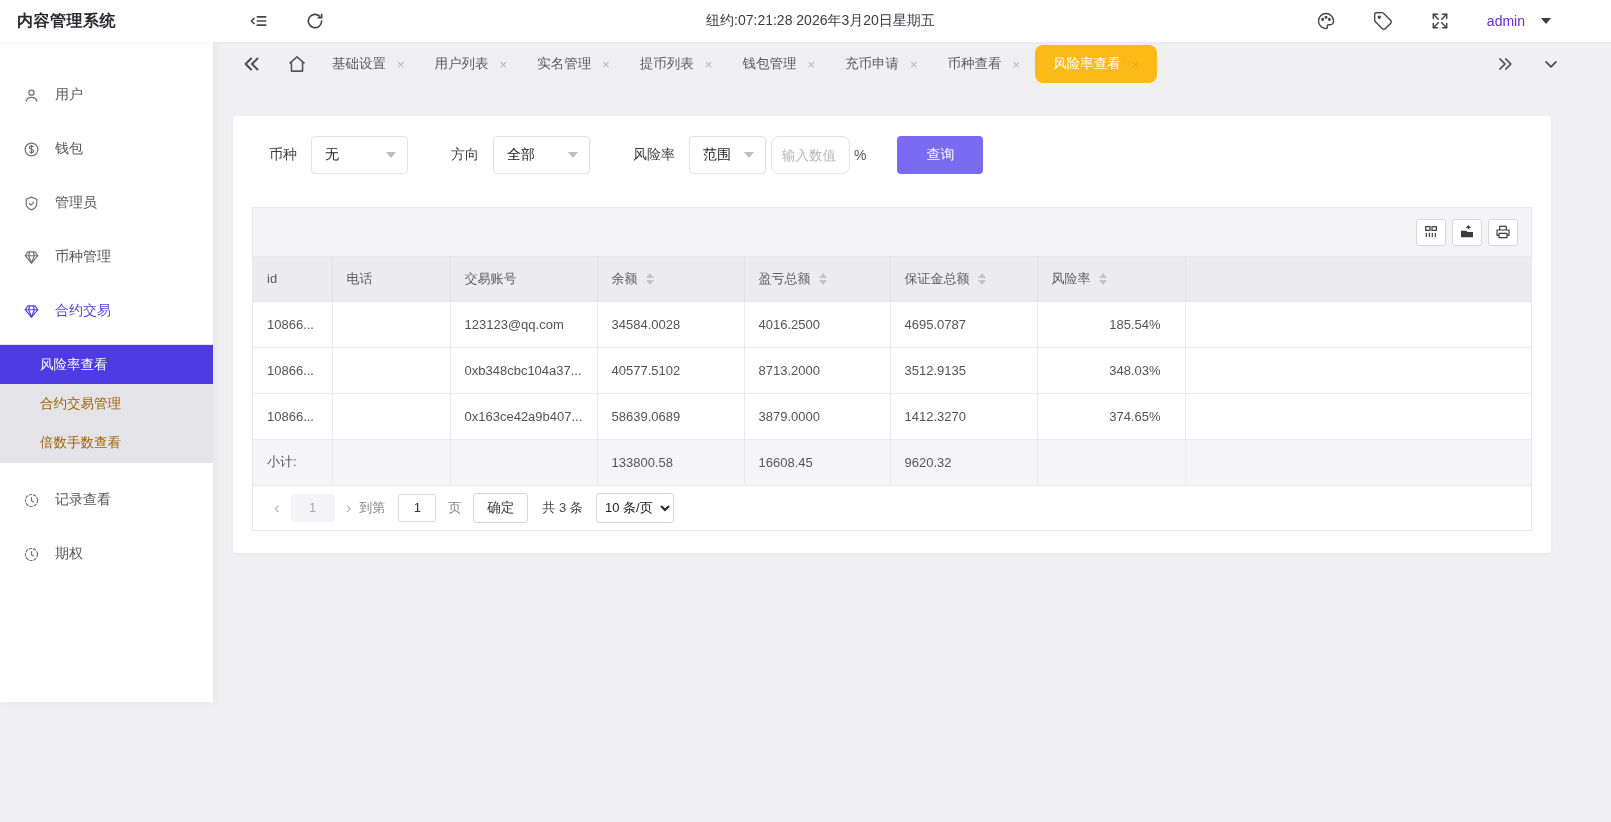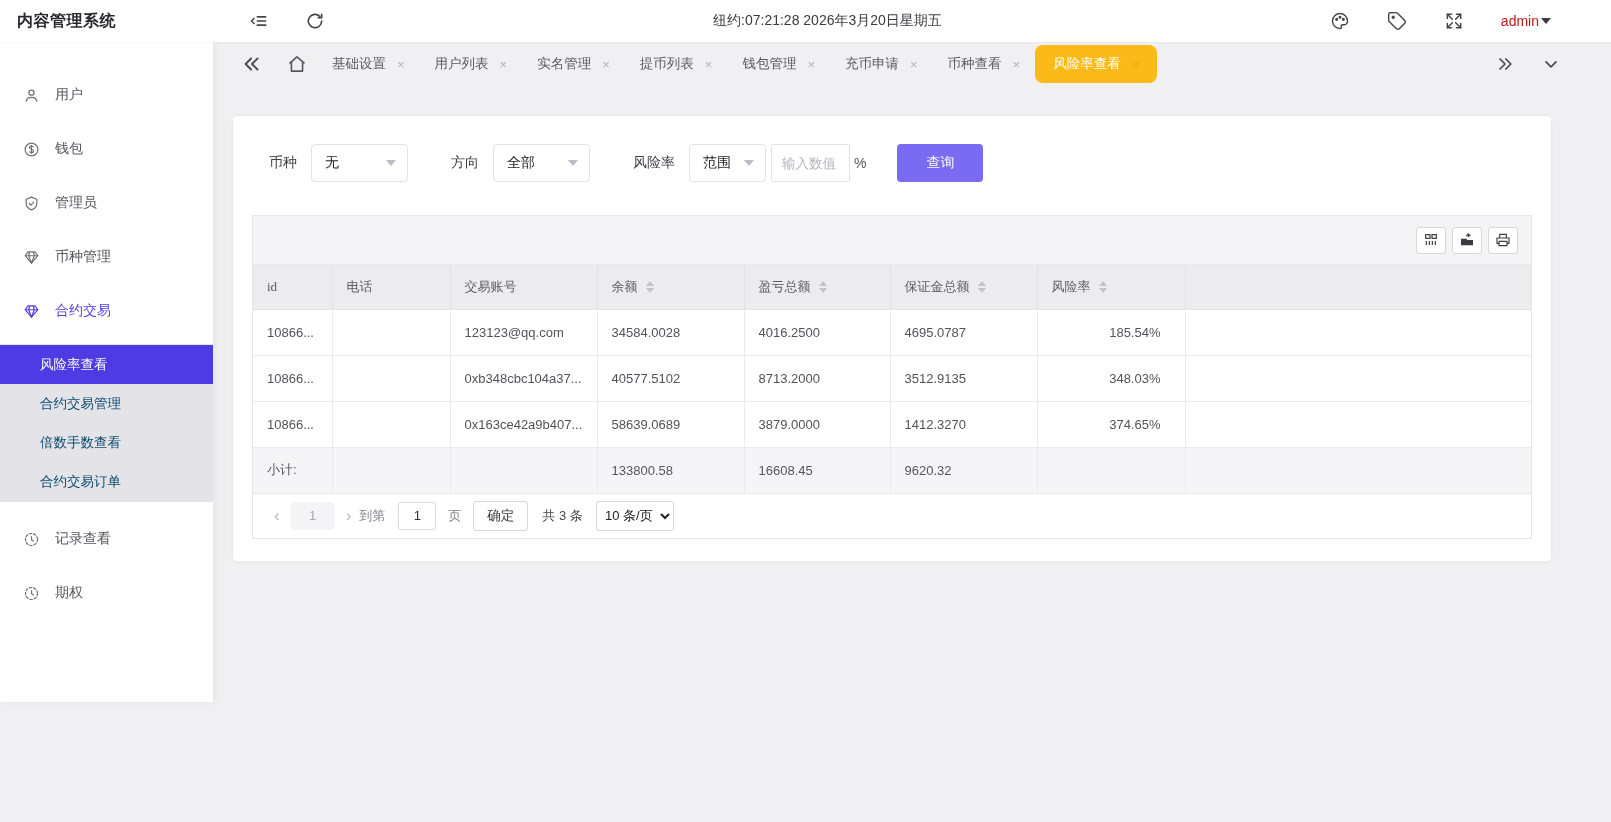--- a/index.html
+++ b/index.html
@@ -16,77 +16,77 @@
     background:#fff; display:flex; align-items:center; z-index:20;
     box-shadow:0 1px 2px rgba(0,0,0,.04);
   }
   .brand { width:213px; padding-left:17px; font-size:16px; font-weight:bold; color:#27272e; letter-spacing:.5px; }
   .topbar-main { flex:1; display:flex; align-items:center; height:100%; }
   .tb-icon { width:20px; height:20px; color:#45454d; cursor:pointer; margin-left:36px; flex:none; }
   .tb-icon.first { margin-left:36px; }
   .clock { flex:1; text-align:center; font-size:14px; color:#3b3b42; }
   .tb-right { display:flex; align-items:center; gap:37px; padding-right:60px; }
   .tb-right .tb-icon { margin-left:0; }
-  .admin { display:flex; align-items:center; gap:2px; font-size:14px; color:#b91c1c; cursor:pointer; }
+  .admin { display:flex; align-items:center; gap:16px; font-size:14px; color:#6d28d9; cursor:pointer; }
   .caret-down { width:0; height:0; border-left:5px solid transparent; border-right:5px solid transparent; border-top:6px solid #3a3a41; }
 
   
   .sidebar {
     position:absolute; top:42px; left:0; width:213px; height:660px;
     background:#fff; box-shadow:2px 0 8px rgba(0,0,0,.05); z-index:10;
     padding-top:26px;
   }
   .side-item { height:54px; display:flex; align-items:center; gap:15px; padding-left:23px; font-size:14px; color:#55555e; cursor:pointer; }
   .side-item svg { width:17px; height:17px; color:#71717b; flex:none; }
   .side-item.accent { color:#5240e0; }
   .side-item.accent svg { color:#5240e0; }
   .submenu { background:#e4e4e8; margin-top:6px; padding:1px 0; }
-  .sub-item { height:39px; display:flex; align-items:center; padding-left:40px; font-size:13.5px; color:#0c4a6e; cursor:pointer; }
+  .sub-item { height:39px; display:flex; align-items:center; padding-left:40px; font-size:13.5px; color:#a16207; cursor:pointer; }
   .sub-item.active { background:#4e3be3; color:#fff; }
   .side-gap { height:10px; }
 
   
   .main { position:absolute; top:42px; left:213px; width:1398px; height:780px; }
 
   
   .tabbar { height:44px; display:flex; align-items:center; padding-left:28px; padding-right:50px; }
   .tab-nav { width:22px; height:22px; color:#4a4a52; cursor:pointer; flex:none; }
   .tab-home { width:20px; height:20px; color:#55555e; cursor:pointer; margin-left:24px; flex:none; }
   .tabs { display:flex; align-items:center; margin-left:10px; }
   .tab { display:flex; align-items:center; gap:11px; padding:10px 15px; font-size:13.5px; color:#5a5a63; cursor:pointer; border-radius:8px; }
   .tab .tab-x { font-size:13px; color:#b4b4bc; line-height:1; cursor:pointer; }
   .tab.active { background:#fbba17; color:#fff; padding:10px 18px; }
   .tab.active .tab-x { color:#e3a921; }
   .tab-spacer { flex:1; }
   .tab-more { display:flex; align-items:center; gap:26px; color:#4a4a52; }
   .tab-more svg { width:20px; height:20px; cursor:pointer; }
 
   
-  .card { margin:30px 60px 0 20px; background:#fff; border-radius:4px; box-shadow:0 1px 4px rgba(0,0,0,.05); padding:28px 19px 22px 19px; }
+  .card { margin:30px 60px 0 20px; background:#fff; border-radius:4px; box-shadow:0 1px 4px rgba(0,0,0,.05); padding:20px 19px 22px 19px; }
 
   
   .filters { display:flex; align-items:center; margin-left:17px; height:38px; font-size:14px; color:#3c3c44; }
   .f-label { margin-right:14px; }
   .sel { width:97px; height:38px; border:1px solid #e2e2e7; border-radius:4px; background:#fff; display:flex; align-items:center; justify-content:space-between; padding:0 11px 0 13px; font-size:14px; color:#242429; cursor:pointer; }
   .sel-caret { width:0; height:0; border-left:5px solid transparent; border-right:5px solid transparent; border-top:6px solid #bcbcc6; }
   .gap43 { width:43px; } .gap5 { width:5px; }
-  .risk-input { width:79px; height:38px; border:1px solid #e2e2e7; border-radius:2px; padding:0 10px; font-size:13.5px; color:#333; font-family:inherit; }
+  .risk-input { width:79px; height:38px; border:1px solid #e2e2e7; border-radius:8px; padding:0 10px; font-size:13.5px; color:#333; font-family:inherit; }
   .risk-input::placeholder { color:#b4b4bd; }
   .pct { margin-left:4px; color:#55555c; }
   .btn-search { margin-left:31px; width:86px; height:38px; background:#7b6bf2; color:#fff; border:none; border-radius:4px; font-size:14px; cursor:pointer; font-family:inherit; }
 
   
   .table-wrap { margin-top:33px; border:1px solid #e7e7ea; }
   .toolbar { height:49px; background:#f4f4f6; border-bottom:1px solid #e7e7ea; display:flex; align-items:center; justify-content:flex-end; gap:6px; padding-right:13px; }
   .tool-btn { width:30px; height:27px; background:#fff; border:1px solid #d7d7dc; border-radius:3px; display:flex; align-items:center; justify-content:center; cursor:pointer; }
   .tool-btn svg { width:16px; height:16px; color:#3a3a40; }
 
   table { width:100%; border-collapse:collapse; table-layout:fixed; font-size:13px; }
   thead th { background:#ececef; height:44px; font-weight:normal; text-align:left; padding-left:14px; color:#5a5a62; border:1px solid #e3e3e7; border-top:none; }
-  thead th:first-child { border-left:none;font-family:Liberation Serif, serif; } thead th:last-child { border-right:none; }
+  thead th:first-child { border-left:none; } thead th:last-child { border-right:none; }
   tbody td { height:46px; background:#fff; padding-left:14px; color:#52525a; border:1px solid #eaeaee; }
   tbody td:first-child { border-left:none; } tbody td:last-child { border-right:none; }
   tbody td.num-right { text-align:right; padding-right:24px; padding-left:0; }
   tr.subtotal td { background:#f5f5f7; color:#55555d; }
   .th-inner { display:flex; align-items:center; gap:8px; }
   .sort { display:inline-flex; flex-direction:column; gap:2px; cursor:pointer; }
   .sort i { width:0; height:0; border-left:4px solid transparent; border-right:4px solid transparent; display:block; }
   .sort .up { border-bottom:5px solid #c3c3cc; }
   .sort .dn { border-top:5px solid #c3c3cc; }
 
@@ -195,23 +195,20 @@
   <div class="submenu">
     <div class="sub-item active">
       <span>风险率查看</span>
     </div>
     <div class="sub-item">
       <span>合约交易管理</span>
     </div>
     <div class="sub-item">
       <span>倍数手数查看</span>
     </div>
-    <div class="sub-item">
-      <span>合约交易订单</span>
-    </div>
   </div>
 
   <div class="side-gap"></div>
   <div class="side-item">
     <svg viewBox="0 0 24 24" fill="none" stroke="currentColor" stroke-width="1.7" stroke-linecap="round">
         <circle cx="12" cy="12" r="8.5" stroke-dasharray="3.4 2.6"></circle>
         <path d="M12 8v4.2l2.8 1.8"></path>
       </svg>
     <span>记录查看</span>
   </div>

